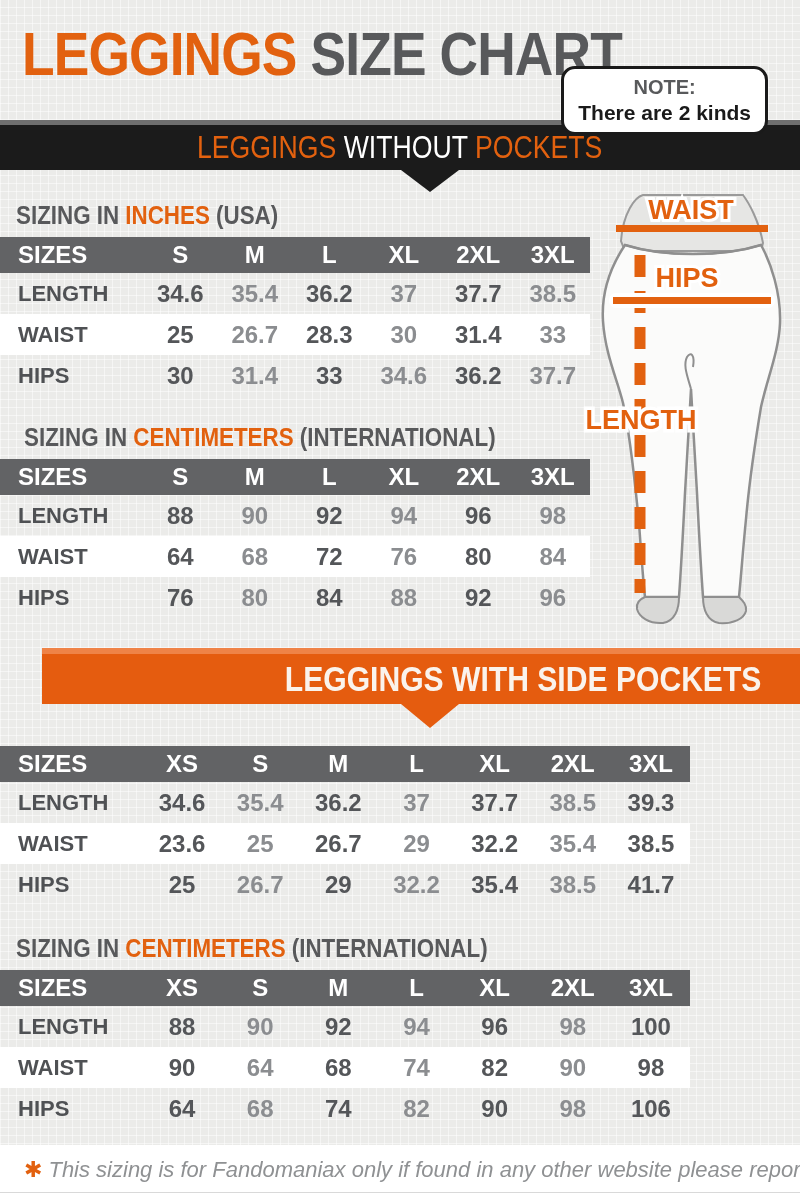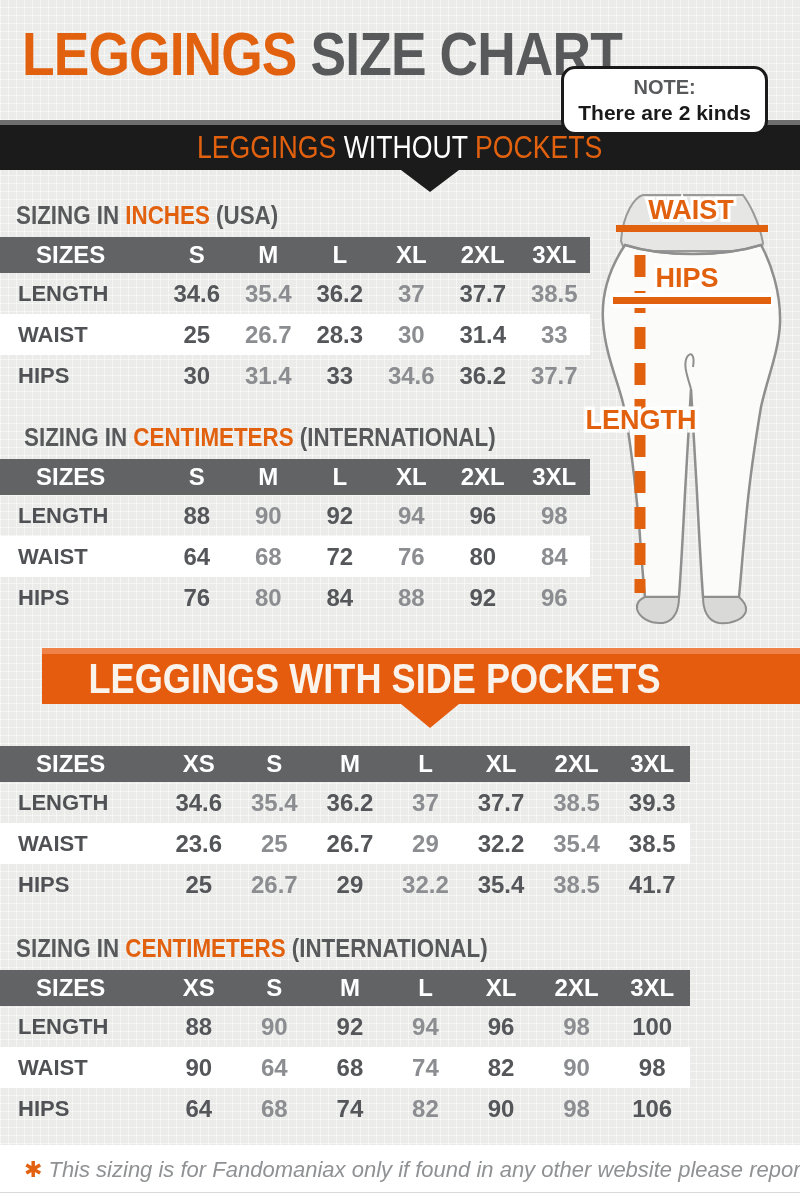--- a/index.html
+++ b/index.html
@@ -36,39 +36,39 @@
   .banner-dark{
     height:45px;background:#1b1b1b;border-top:5px solid #6f6f6f;
     text-align:center;line-height:45px;font-size:31px;font-weight:normal;white-space:nowrap;
   }
   .banner-dark .o{color:#e2610f;} .banner-dark .w{color:#ffffff;}
   .tri{width:0;height:0;border-left:29px solid transparent;border-right:29px solid transparent;margin-left:401px;}
   .tri-dark{border-top:22px solid #1b1b1b;}
   .tri-orange{border-top:24px solid #e55c0f;}
   .banner-orange{
     height:50px;background:#e55c0f;border-top:6px solid #ef8347;margin-top:30px;
-    text-align:left;line-height:50px;font-size:42px;font-weight:bold;color:#faf3ec;white-space:nowrap;margin-left:42px;
+    text-align:right;line-height:50px;font-size:35px;font-weight:bold;color:#faf3ec;white-space:nowrap;margin-left:42px;
   }
 
   
   .sec-heading{
     margin:8px 0 0 16px;font-size:26px;font-weight:bold;color:#58595b;white-space:nowrap;
   }
   .sec-heading .accent{color:#e2610f;}
   .sec-heading.indent2{margin-left:24px;}
 
   
   table.size-table{border-collapse:collapse;table-layout:fixed;margin-top:6px;}
   table.w590{width:590px;}
   table.w690{width:690px;}
   table.size-table th{
     background:#626365;color:#ffffff;font-size:24px;font-weight:bold;
     height:36px;text-align:center;padding:0;letter-spacing:0;
   }
-  table.size-table th:first-child{text-align:left;padding-left:36px;width:125px;}
+  table.size-table th:first-child{text-align:left;padding-left:18px;width:125px;}
   table.size-table td{
     height:41px;text-align:center;font-size:24px;font-weight:bold;padding:0;
   }
   table.size-table td.row-label{text-align:left;padding-left:18px;color:#4f5154;font-size:22px;}
   table.size-table tr.stripe-white{background:#ffffff;}
   td.v-dark{color:#545659;}
   td.v-light{color:#8b8d90;}
 
   
   .figure{position:absolute;left:583px;top:193px;width:217px;height:432px;}

